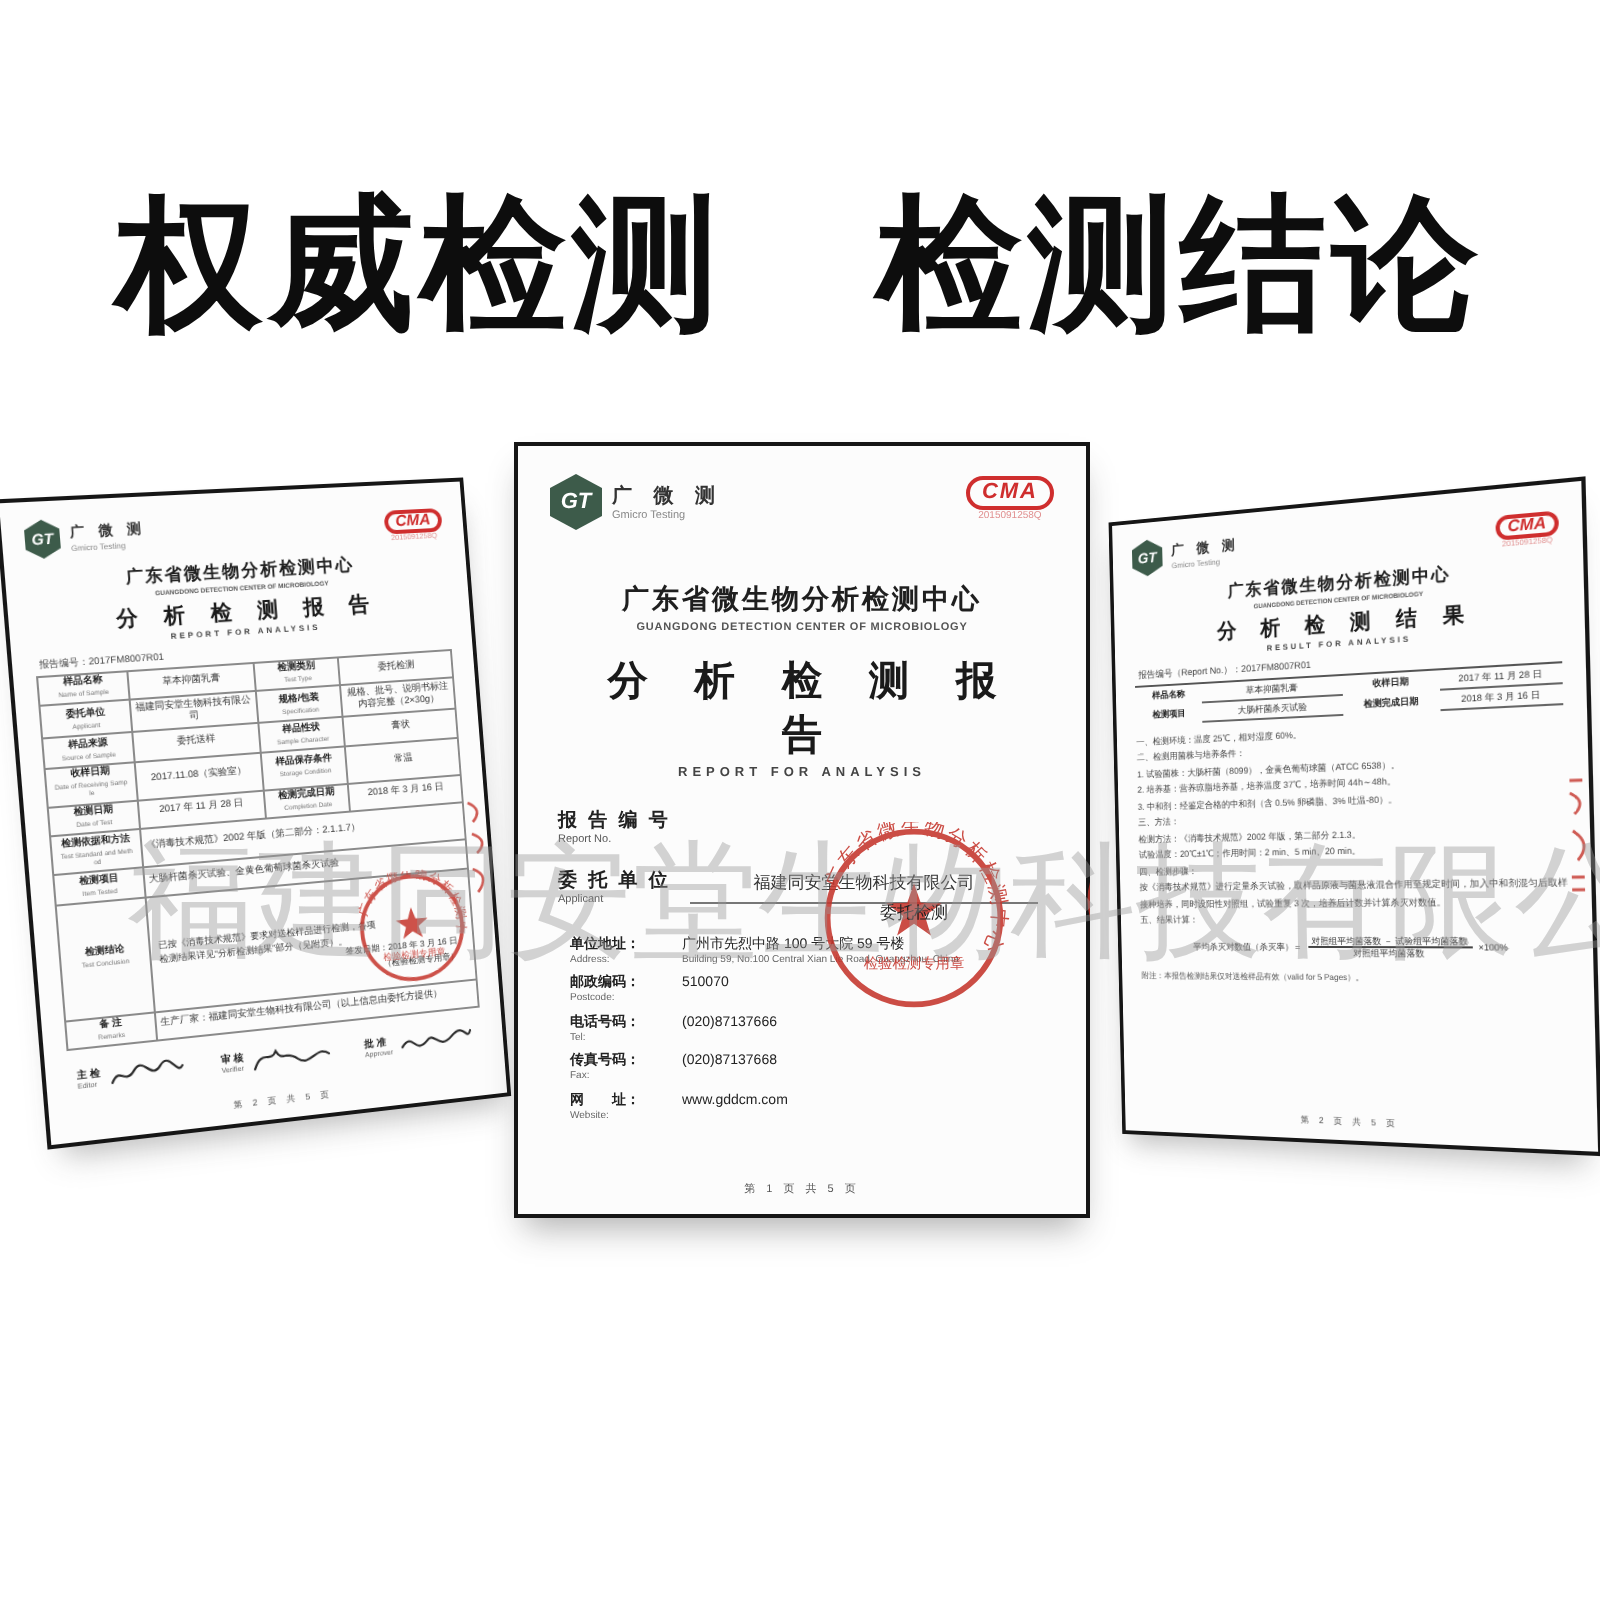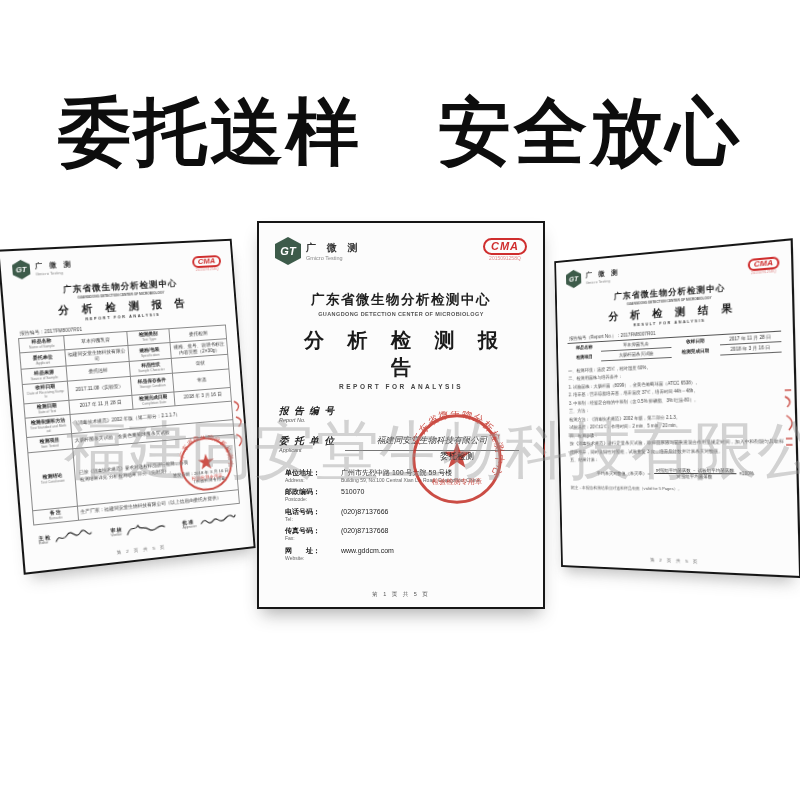--- a/index.html
+++ b/index.html
@@ -45,21 +45,21 @@
   .cert-center .logo-tx .cn{font-size:10px;letter-spacing:4px;}
   .cert-center .logo-tx .en{font-size:5.5px;}
   .cert-center .cma-box{font-size:11px;border-radius:9px;padding:1px 6px;letter-spacing:1px;}
   .cert-center .cma-num{font-size:5px;}
   .cert-center .org{margin-top:26px;}
   .cert-center .org .cn{font-size:13.5px;letter-spacing:1.5px;}
   .cert-center .org .en{font-size:5.5px;margin-top:2px;letter-spacing:.4px;}
   .cert-center .rtitle{font-size:20px;letter-spacing:9px;padding-left:9px;margin-top:10px;}
   .cert-center .rtitle-en{font-size:6.5px;letter-spacing:2.5px;margin-top:2px;}
   .fields{margin-top:15px;}
-  .field{display:flex;align-items:flex-start;margin:0 4px 11px 4px;font-style:italic;}
+  .field{display:flex;align-items:center;margin:0 4px 11px 4px;}
   .f-label{width:66px;line-height:1.25;}
   .f-cn{font-size:9.5px;font-weight:bold;letter-spacing:1.5px;color:#222;}
   .f-en{font-size:5.5px;color:#555;}
   .f-value{flex:1;border-bottom:1px solid #777;text-align:center;font-size:8.5px;color:#333;
            padding-bottom:3px;min-height:12px;margin-right:4px;}
   .contact{margin-top:14px;padding-left:10px;}
   .c-row{display:flex;margin-bottom:4px;line-height:1.3;}
   .c-l{width:56px;}
   .c-cn{font-size:7px;font-weight:bold;color:#222;}
   .c-en{font-size:5px;color:#666;}
@@ -116,21 +116,21 @@
   .formula{display:flex;justify-content:center;align-items:center;gap:3px;margin-top:3px;
       font-size:4.5px;color:#333;filter:blur(.2px);}
   .frac{display:inline-block;text-align:center;line-height:1.3;}
   .frac .num{display:block;border-bottom:.6px solid #444;padding:0 2px;}
   .frac .den{display:block;padding:0 2px;}
   .note{margin-top:6px;font-size:4.2px;color:#555;filter:blur(.2px);}
 </style>
 </head>
 <body>
 
-<div class="headline">委托送样　安全放心</div>
+<div class="headline">权威检测　检测结论</div>
 
 <section class="cert cert-side cert-left">
   <div class="cert-inner">
     <div class="hdr">
       <div class="logo">
         <div class="hex">GT</div>
         <div class="logo-tx">
           <div class="cn">广 微 测</div>
           <div class="en">Gmicro Testing</div>
         </div>

